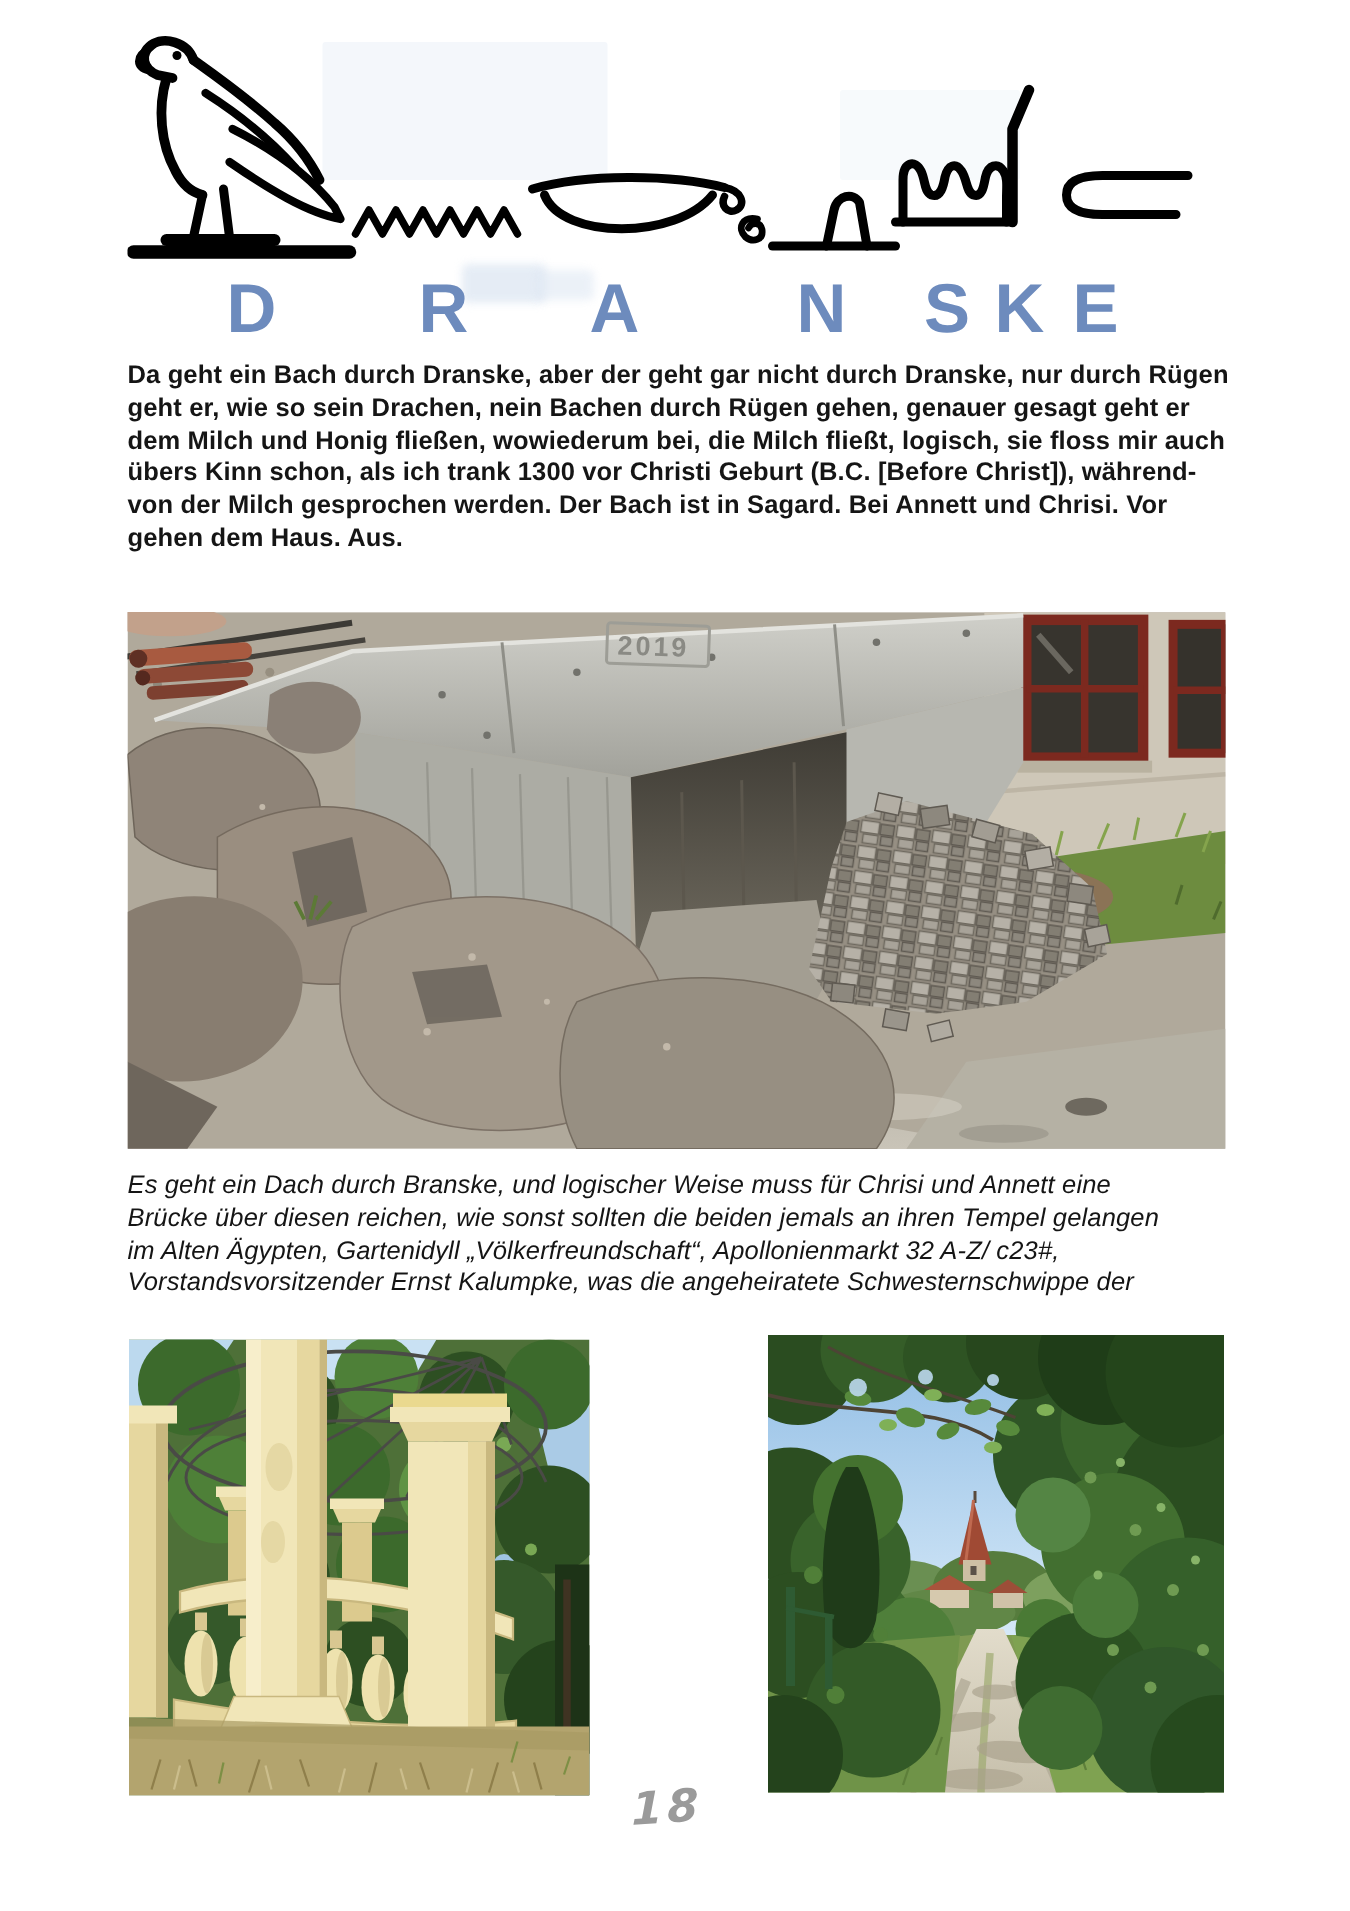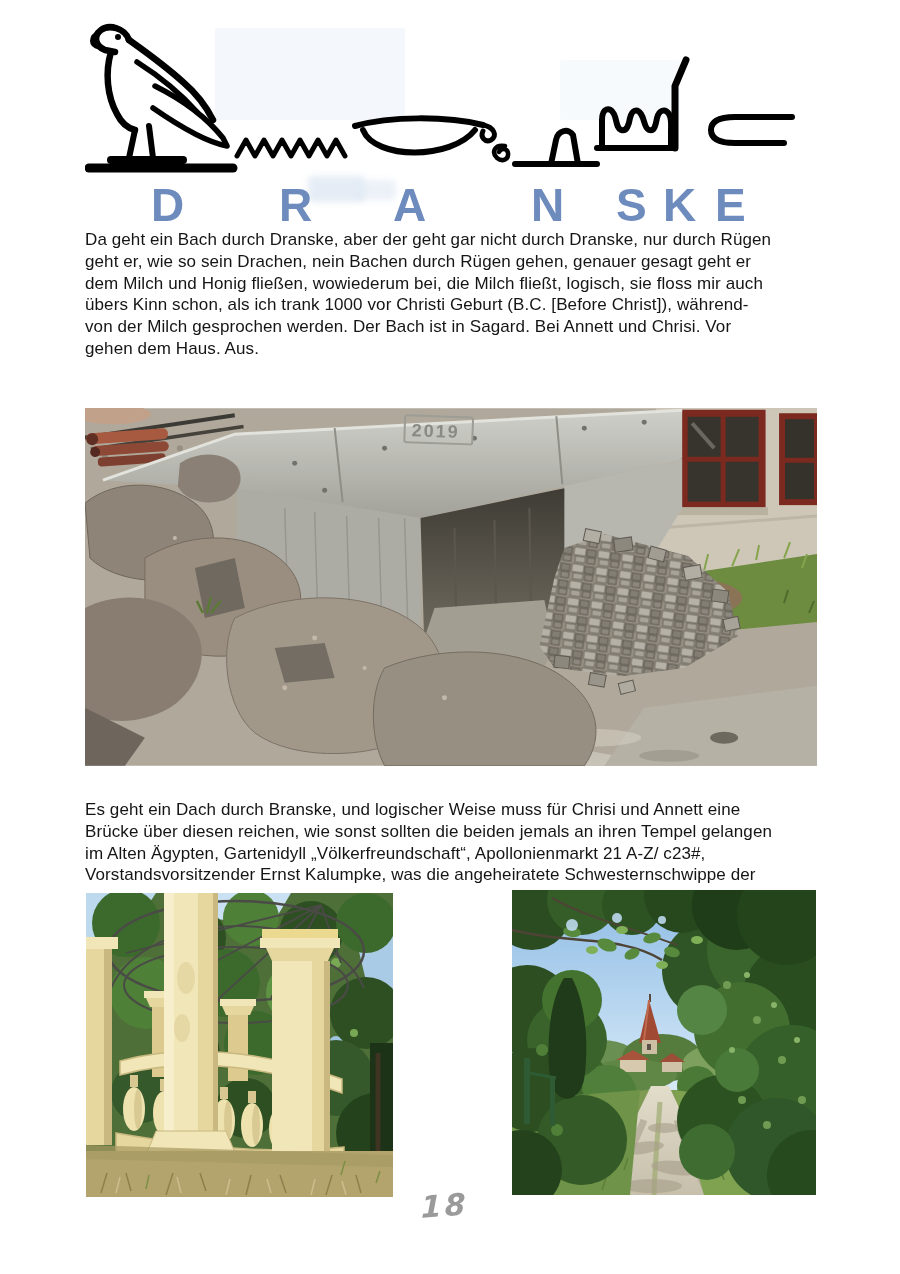--- a/index.html
+++ b/index.html
@@ -24,22 +24,22 @@
   .title span:nth-child(3){left:393px;}
   .title span:nth-child(4){left:531px;}
   .title span:nth-child(5){left:616px;}
   .title span:nth-child(6){left:663px;}
   .title span:nth-child(7){left:715px;}
 
   
   .para{position:absolute;left:85px;width:740px;font-size:17px;
         line-height:21.8px;color:#151515;letter-spacing:.1px;}
   .para .line{white-space:nowrap;}
-  .para.p1{top:229px;}
-  .para.p2{top:799px;}
+  .para.p1{top:239px;font-weight:bold;}
+  .para.p2{top:779px;font-style:italic;}
 
   
   svg.photo{position:absolute;display:block;}
   svg.ph1{left:85px;top:408px;}
   svg.ph2{left:86px;top:893px;}
   svg.ph3{left:512px;top:890px;}
 
   
   .pagenum{position:absolute;left:421px;top:1188px;font-family:"DejaVu Sans",sans-serif;
            font-weight:bold;font-style:italic;font-size:30px;color:#9a9a9a;
@@ -94,21 +94,21 @@
     <span>N</span>
     <span>S</span>
     <span>K</span>
     <span>E</span>
   </div>
 
   <div class="para p1">
       <div class="line">Da geht ein Bach durch Dranske, aber der geht gar nicht durch Dranske, nur durch Rügen</div>
       <div class="line">geht er, wie so sein Drachen, nein Bachen durch Rügen gehen, genauer gesagt geht er</div>
       <div class="line">dem Milch und Honig fließen, wowiederum bei, die Milch fließt, logisch, sie floss mir auch</div>
-      <div class="line">übers Kinn schon, als ich trank 1000 vor Christi Geburt (B.C. [Before Christ]), während-</div>
+      <div class="line">übers Kinn schon, als ich trank 1300 vor Christi Geburt (B.C. [Before Christ]), während-</div>
       <div class="line">von der Milch gesprochen werden. Der Bach ist in Sagard. Bei Annett und Chrisi. Vor</div>
       <div class="line">gehen dem Haus. Aus.</div>
     </div>
 
   <svg class="photo ph1" width="732" height="358" viewBox="0 0 733 358">
     <defs>
       <linearGradient id="gConc" x1="0" y1="0" x2="0" y2="1">
         <stop offset="0" stop-color="#cfcfc9"></stop>
           <stop offset="1" stop-color="#a2a29b"></stop>
       </linearGradient>
@@ -252,21 +252,21 @@
       </g>
       <g stroke="#5c7a36" stroke-width="2.5" fill="none">
         <path d="M122,205 l4,-16 M126,205 l10,-12 M118,205 l-6,-12"></path>
       </g>
     </g>
   </svg>
 
   <div class="para p2">
       <div class="line">Es geht ein Dach durch Branske, und logischer Weise muss für Chrisi und Annett eine</div>
       <div class="line">Brücke über diesen reichen, wie sonst sollten die beiden jemals an ihren Tempel gelangen</div>
-      <div class="line">im Alten Ägypten, Gartenidyll „Völkerfreundschaft“, Apollonienmarkt 21 A-Z/ c23#,</div>
+      <div class="line">im Alten Ägypten, Gartenidyll „Völkerfreundschaft“, Apollonienmarkt 32 A-Z/ c23#,</div>
       <div class="line">Vorstandsvorsitzender Ernst Kalumpke, was die angeheiratete Schwesternschwippe der</div>
     </div>
 
   <svg class="photo ph2" width="307" height="304" viewBox="0 0 307 304">
     <rect width="307" height="304" fill="#4e7038"></rect>
     <g fill="#bcd9ee">
       <path d="M0,0 L70,0 L42,42 L0,56 Z"></path>
       <path d="M120,0 L205,0 L186,32 L130,26 Z" fill="#c9e1f3"></path>
       <path d="M268,38 L307,18 L307,122 L282,96 Z" fill="#aacbe6"></path>
       <circle cx="95" cy="60" r="9" fill="#9fc4e2"></circle>

